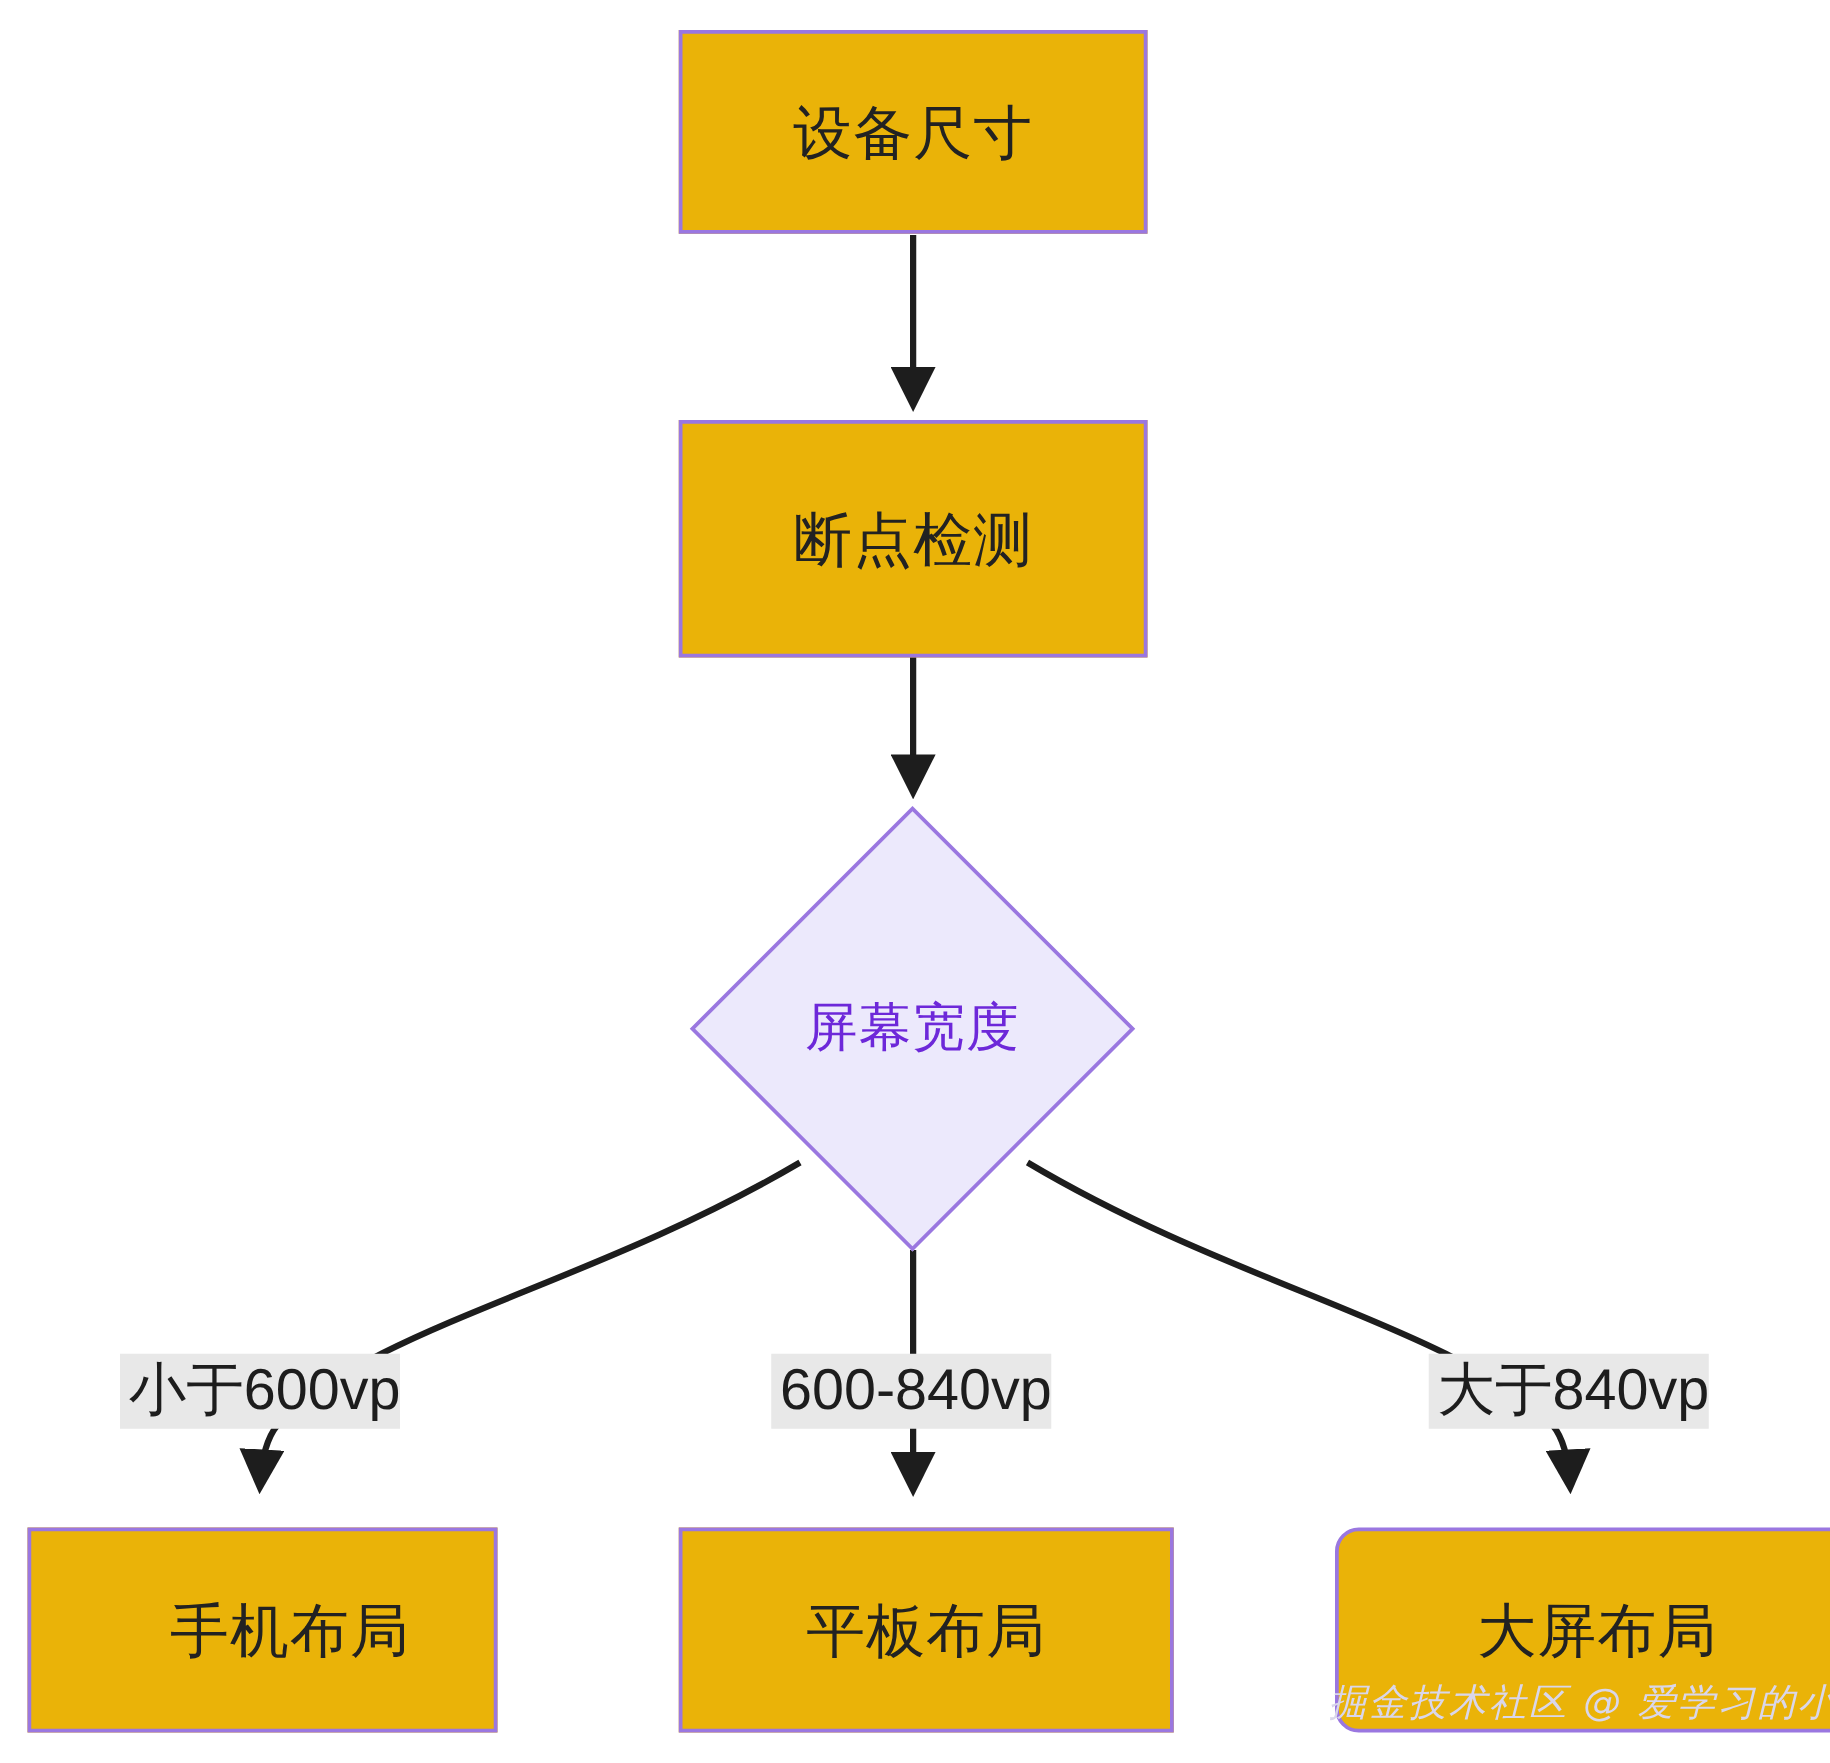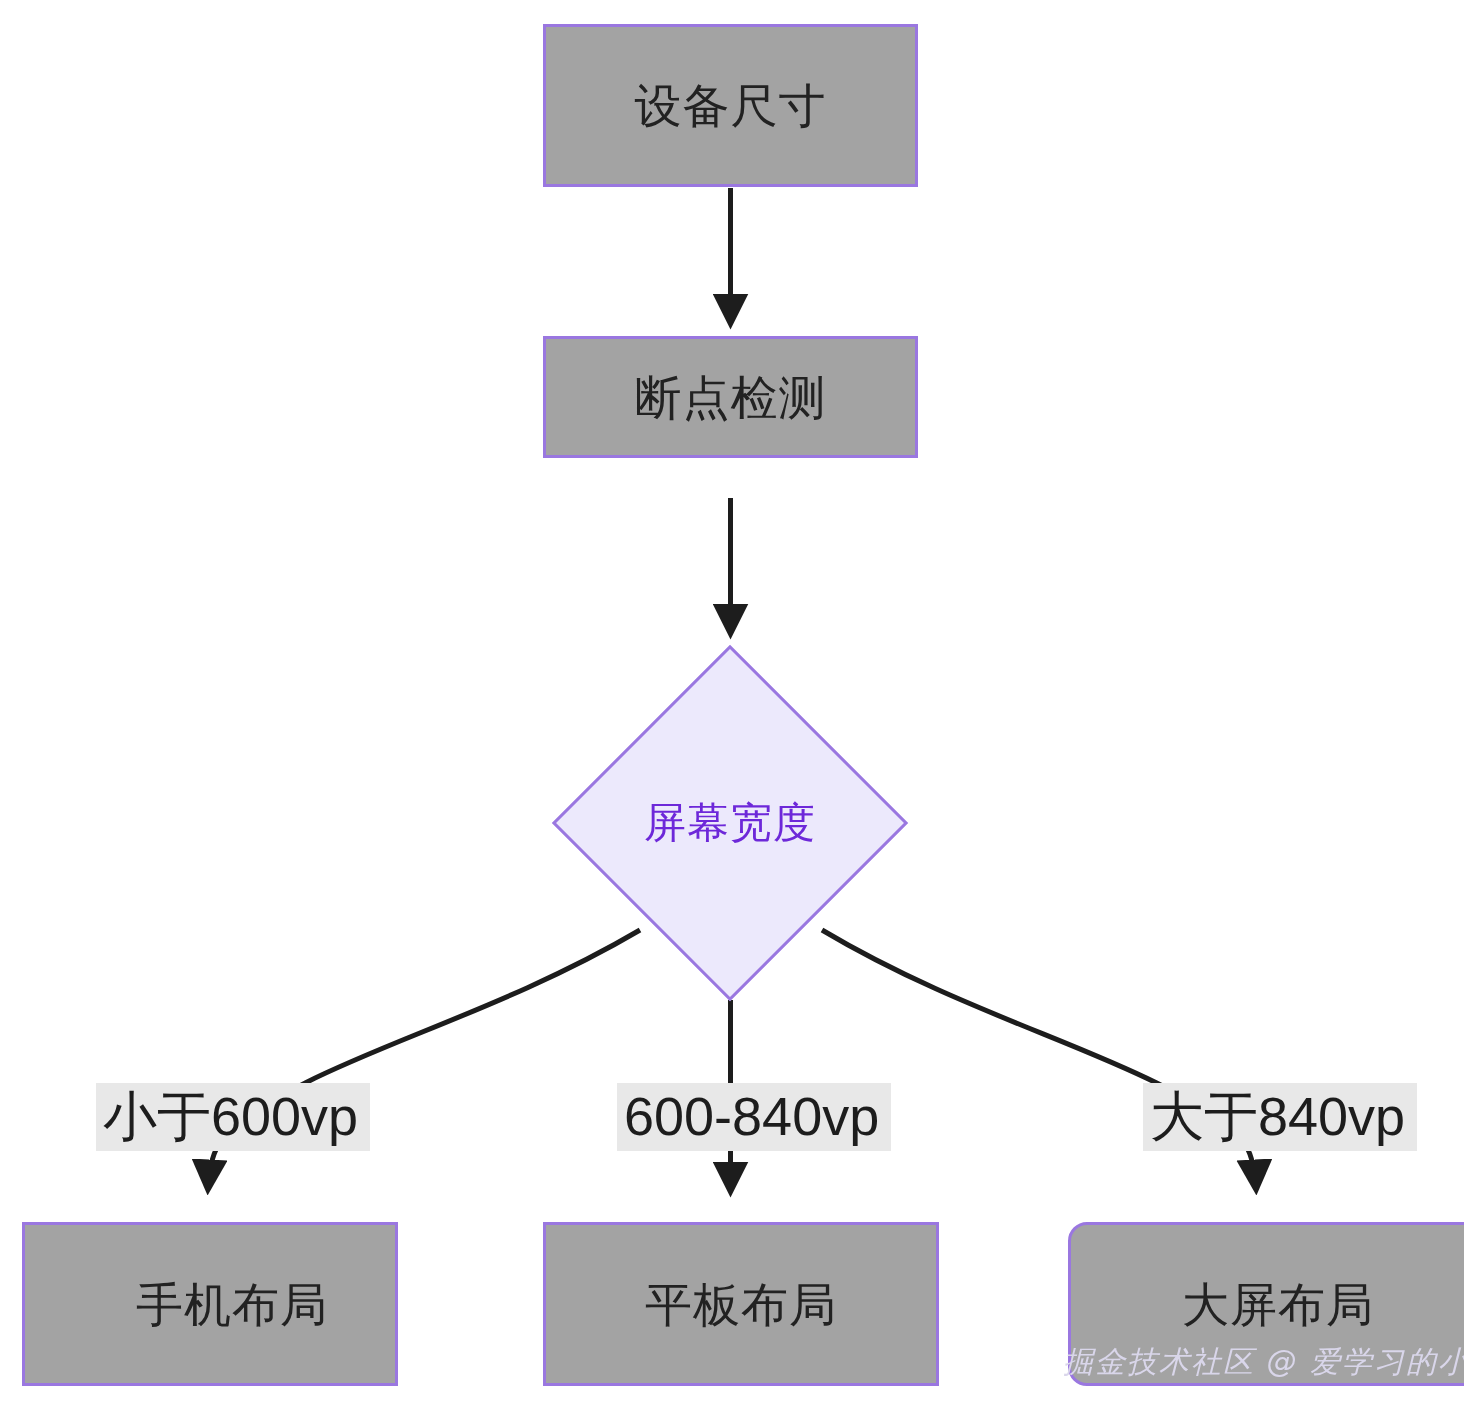--- a/index.html
+++ b/index.html
@@ -24,21 +24,21 @@
     position: absolute;
     left: 0;
     top: 0;
     width: 1464px;
     height: 1410px;
     pointer-events: none;
   }
   .node {
     position: absolute;
     box-sizing: border-box;
-    background: #a3a3a3;
+    background: #eab308;
     border: 3px solid #9a77e0;
     display: flex;
     align-items: center;
     justify-content: center;
   }
   .node-label {
     color: #222222;
     font-size: 47px;
     line-height: 1;
     letter-spacing: 1px;
@@ -72,23 +72,23 @@
     font-size: 42px;
     line-height: 1;
     letter-spacing: 1px;
     white-space: nowrap;
     font-family: Liberation Serif, serif;
   }
   .edge-label {
     position: absolute;
     background: #e8e8e8;
     color: #1d1d1d;
-    font-size: 54px;
+    font-size: 46px;
     line-height: 1.12;
-    padding: 3px 12px 5px 7px;
+    padding: 3px 0 5px 7px;
     white-space: nowrap;
   }
   .watermark {
     position: absolute;
     color: #d9d6ea;
     font-size: 30px;
     font-style: italic;
     letter-spacing: 2px;
     white-space: nowrap;
     font-family: "DejaVu Sans", sans-serif;
@@ -114,21 +114,21 @@
 
     <path d="M 730.5 1000 L 730.5 1190" fill="none" stroke="#1d1d1d" stroke-width="5" marker-end="url(#arrow)"></path>
 
     <path d="M 822 930 C 990 1030, 1160 1060, 1242 1140 C 1252 1152, 1255 1170, 1256 1188" fill="none" stroke="#1d1d1d" stroke-width="5" marker-end="url(#arrow)"></path>
   </svg>
 
   <div class="node" style="left:543px; top:24px; width:375px; height:163px;">
     <span class="node-label">设备尺寸</span>
   </div>
 
-  <div class="node" style="left:543px; top:336px; width:375px; height:122px;">
+  <div class="node" style="left:543px; top:336px; width:375px; height:190px;">
     <span class="node-label">断点检测</span>
   </div>
 
   <div class="decision-wrap" style="left:552px; top:645px;">
     <div class="decision-shape"></div>
     <div class="decision-text">屏幕宽度</div>
   </div>
 
   <div class="edge-label" style="left:96px; top:1083px;">小于600vp</div>
 

